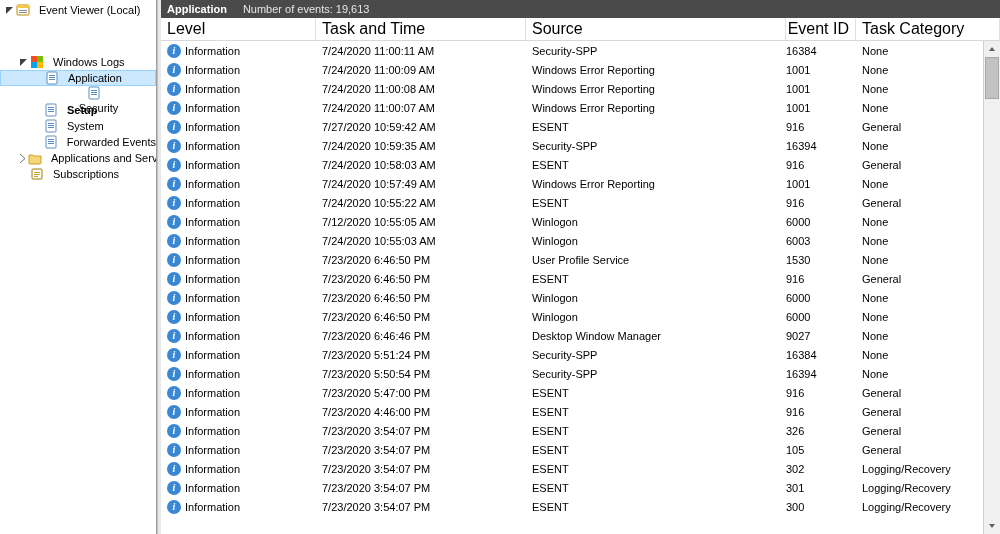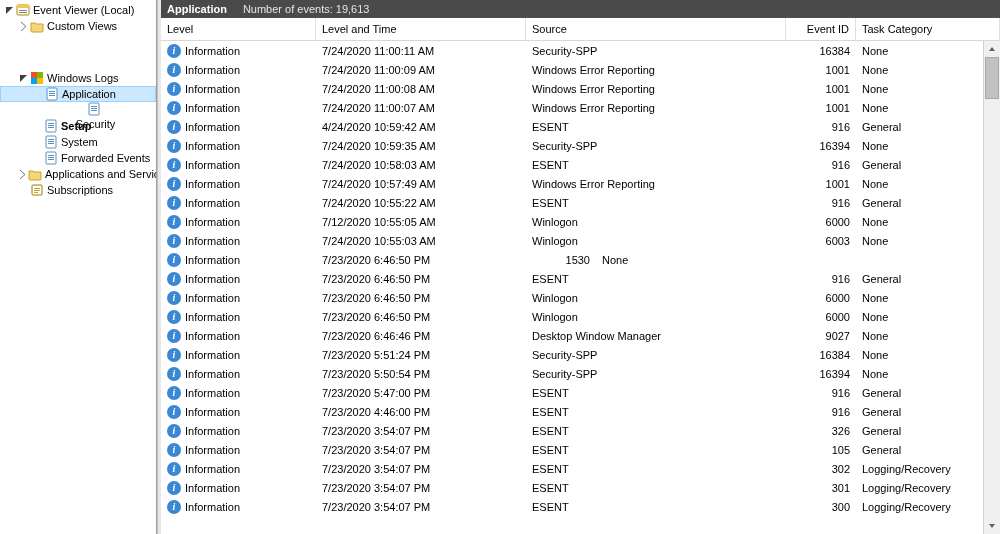--- a/index.html
+++ b/index.html
@@ -2,40 +2,40 @@
 <html><head>
 <meta charset="utf-8">
 <style>
 html,body{margin:0;padding:0;font-family:"Segoe UI",Tahoma,sans-serif;font-size:11px;color:#000;background:#fff;height:100%;overflow:hidden}
 #app{display:flex;height:534px;width:1000px;background:#fff}
 
 .tree-pane{width:156px;flex:0 0 156px;border-right:1px solid #a0a0a0;background:#fff;padding-top:2px;overflow:hidden}
 .tree-row{display:flex;align-items:center;height:16px;line-height:16px;white-space:nowrap;cursor:default;padding-left:2px}
 .tree-row.selected{background:#cce8ff;border:1px solid #99d1ff;height:14px}
 .disclose{width:11px;height:11px;display:inline-flex;align-items:center;justify-content:center;margin-right:1px}
-.tree-label{padding-left:3px}
+.tree-label{padding-left:9px}
 .icon{width:14px;height:14px;display:inline-flex;align-items:center;justify-content:center;flex:0 0 14px}
 
 .splitter{width:3px;flex:0 0 3px;background:#e8e8e8;border-left:1px solid #c0c0c0}
 
 .content-pane{flex:1;display:flex;flex-direction:column;min-width:0}
 .content-header{background:#4a4a4a;color:#fff;height:18px;line-height:18px;font-size:11px;display:flex;align-items:center;padding-left:6px}
 .content-header .title{font-weight:bold}
 .content-header .count{margin-left:16px;color:#e6e6e6}
 .grid{flex:1;display:flex;flex-direction:column;min-height:0}
 .grid-header{display:flex;height:22px;background:#fff;border-bottom:1px solid #d8d8d8;align-items:center}
-.grid-header .col{border-right:1px solid #e0e0e0;height:100%;display:flex;align-items:center;padding-left:6px;color:#000;font-size:11px;box-sizing:border-box}
+.grid-header .col{border-right:1px solid #e0e0e0;height:100%;display:flex;align-items:center;padding-left:6px;color:#000;font-size:16px;box-sizing:border-box}
 .grid-body-wrapper{flex:1;overflow:hidden;position:relative}
 .grid-body{}
 .row{display:flex;height:19px;align-items:center;font-size:11px}
 .cell{padding-left:6px;box-sizing:border-box;white-space:nowrap;overflow:hidden}
 .col-level{width:155px;display:flex;align-items:center}
 .col-date{width:210px}
 .col-source{width:260px}
-.col-id{width:70px;text-align:right;padding-right:6px;padding-left:0}
+.col-id{width:70px;text-align:left;padding-right:6px;padding-left:0}
 .col-cat{flex:1}
 .info-icon{width:14px;height:14px;border-radius:50%;background:#3a87d4;color:#fff;display:inline-flex;align-items:center;justify-content:center;font-family:Georgia,serif;font-style:italic;font-size:10px;font-weight:bold;margin-right:4px;flex:0 0 14px}
 .scrollbar-v{position:absolute;right:0;top:0;bottom:0;width:16px;background:#f0f0f0;border-left:1px solid #d0d0d0;display:flex;flex-direction:column}
 .scrollbar-v .arrow{height:16px;display:flex;align-items:center;justify-content:center;background:#f0f0f0}
 .scrollbar-v .track{flex:1;position:relative}
 .scrollbar-v .thumb{position:absolute;left:1px;right:1px;top:0;height:40px;background:#c2c2c2;border:1px solid #a8a8a8}
 .grid-header .col.col-id{justify-content:flex-end;padding-right:6px;padding-left:0}
 </style>
 </head>
 <body>
@@ -52,33 +52,20 @@
         <span class="icon">
           <svg width="14" height="14" viewBox="0 0 14 14">
             <rect x="1" y="2" width="12" height="10" rx="1" fill="#fff" stroke="#b48a00"></rect>
             <rect x="1" y="2" width="12" height="3" fill="#f2c94c"></rect>
             <rect x="3" y="7" width="8" height="1" fill="#888"></rect>
             <rect x="3" y="9" width="8" height="1" fill="#888"></rect>
           </svg>
         </span>
         <span class="tree-label">Event Viewer (Local)</span>
       </div>
-      <div class="tree-row" style="padding-left: 18px;">
-        <span class="disclose">
-          <svg width="9" height="9" viewBox="0 0 9 9">
-            <path d="M2 0 L7 4.5 L2 9" fill="none" stroke="#707070" stroke-width="1"></path>
-          </svg>
-        </span>
-        <span class="icon">
-          <svg width="14" height="14" viewBox="0 0 14 14">
-            <path d="M1 4 h4 l1 1 h7 v7 a1 1 0 0 1 -1 1 H2 a1 1 0 0 1 -1 -1 Z" fill="#f5d67b" stroke="#c9a227"></path>
-          </svg>
-        </span>
-        <span class="tree-label">Custom Views</span>
-      </div>
       <div class="tree-row" style="padding-left: 18px; margin-top: 36px;">
         <span class="disclose">
           <svg width="9" height="9" viewBox="0 0 9 9">
             <path d="M1 1 L8 1 L1 8 Z" fill="#404040"></path>
           </svg>
         </span>
         <span class="icon">
           <svg width="14" height="14" viewBox="0 0 14 14">
             <rect x="1" y="1" width="6" height="6" fill="#f25022"></rect>
             <rect x="7" y="1" width="6" height="6" fill="#7fba00"></rect>
@@ -179,21 +166,21 @@
 
   <div class="content-pane">
     <div class="content-header">
       <span class="title">Application</span>
       <span class="count">Number of events: 19,613</span>
     </div>
 
     <div class="grid">
       <div class="grid-header">
         <div class="col col-level">Level</div>
-        <div class="col col-date">Level and Time</div>
+        <div class="col col-date">Task and Time</div>
         <div class="col col-source">Source</div>
         <div class="col col-id">Event ID</div>
         <div class="col col-cat">Task Category</div>
       </div>
       <div class="grid-body-wrapper">
         <div class="grid-body" id="grid-body">
             <div class="row">
               <div class="cell col-level">
                 <span class="info-icon">i</span>
                 <span>Information</span>
@@ -231,21 +218,21 @@
               <div class="cell col-date">7/24/2020 11:00:07 AM</div>
               <div class="cell col-source">Windows Error Reporting</div>
               <div class="cell col-id">1001</div>
               <div class="cell col-cat">None</div>
             </div>
             <div class="row">
               <div class="cell col-level">
                 <span class="info-icon">i</span>
                 <span>Information</span>
               </div>
-              <div class="cell col-date">4/24/2020 10:59:42 AM</div>
+              <div class="cell col-date">7/27/2020 10:59:42 AM</div>
               <div class="cell col-source">ESENT</div>
               <div class="cell col-id">916</div>
               <div class="cell col-cat">General</div>
             </div>
             <div class="row">
               <div class="cell col-level">
                 <span class="info-icon">i</span>
                 <span>Information</span>
               </div>
               <div class="cell col-date">7/24/2020 10:59:35 AM</div>
@@ -302,20 +289,21 @@
               <div class="cell col-source">Winlogon</div>
               <div class="cell col-id">6003</div>
               <div class="cell col-cat">None</div>
             </div>
             <div class="row">
               <div class="cell col-level">
                 <span class="info-icon">i</span>
                 <span>Information</span>
               </div>
               <div class="cell col-date">7/23/2020 6:46:50 PM</div>
+              <div class="cell col-source">User Profile Service</div>
               <div class="cell col-id">1530</div>
               <div class="cell col-cat">None</div>
             </div>
             <div class="row">
               <div class="cell col-level">
                 <span class="info-icon">i</span>
                 <span>Information</span>
               </div>
               <div class="cell col-date">7/23/2020 6:46:50 PM</div>
               <div class="cell col-source">ESENT</div>

